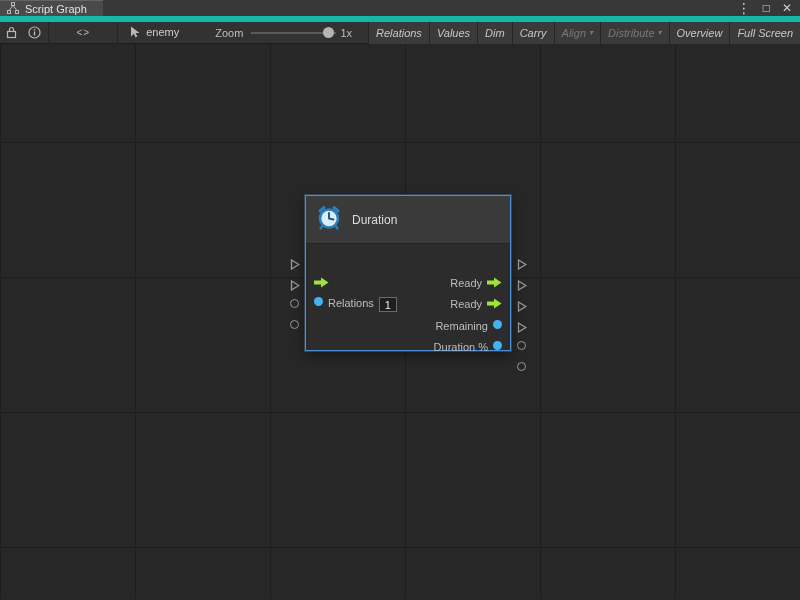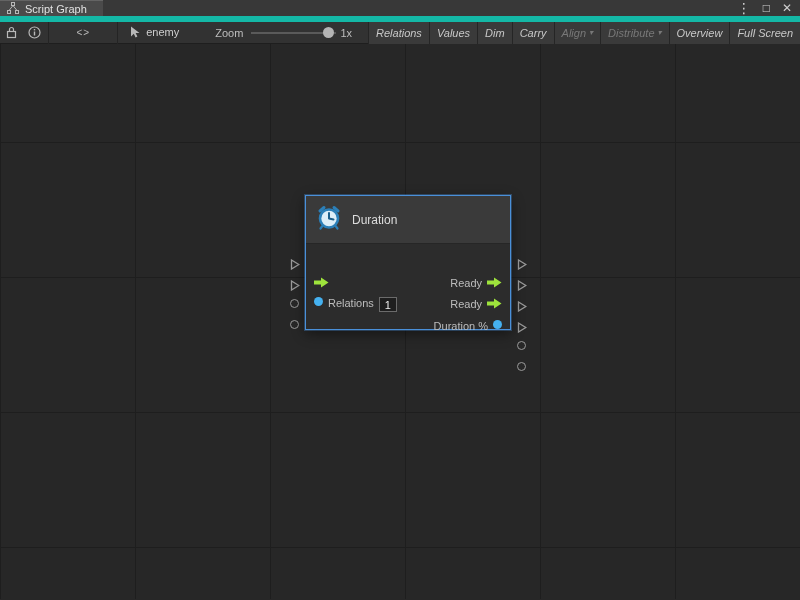--- a/index.html
+++ b/index.html
@@ -303,20 +303,27 @@
             <span>Ready</span>
             <span>
               <svg width="15" height="11" viewBox="0 0 15 11">
                   <path d="M0,3.5 h7 v-3 l7.5,5 -7.5,5 v-3 h-7 z" fill="#9ee33c"></path>
                 </svg>
             </span>
           </div>
         </div>
 
 
+        <div class="row">
+          <div class="pleft"></div>
+          <div class="pright">
+            <span>Remaining</span>
+            <span class="dot dot-blue"></span>
+          </div>
+        </div>
 
         <div class="row">
           <div class="pleft"></div>
           <div class="pright">
             <span>Duration %</span>
             <span class="dot dot-blue"></span>
           </div>
         </div>
 
       </div>

